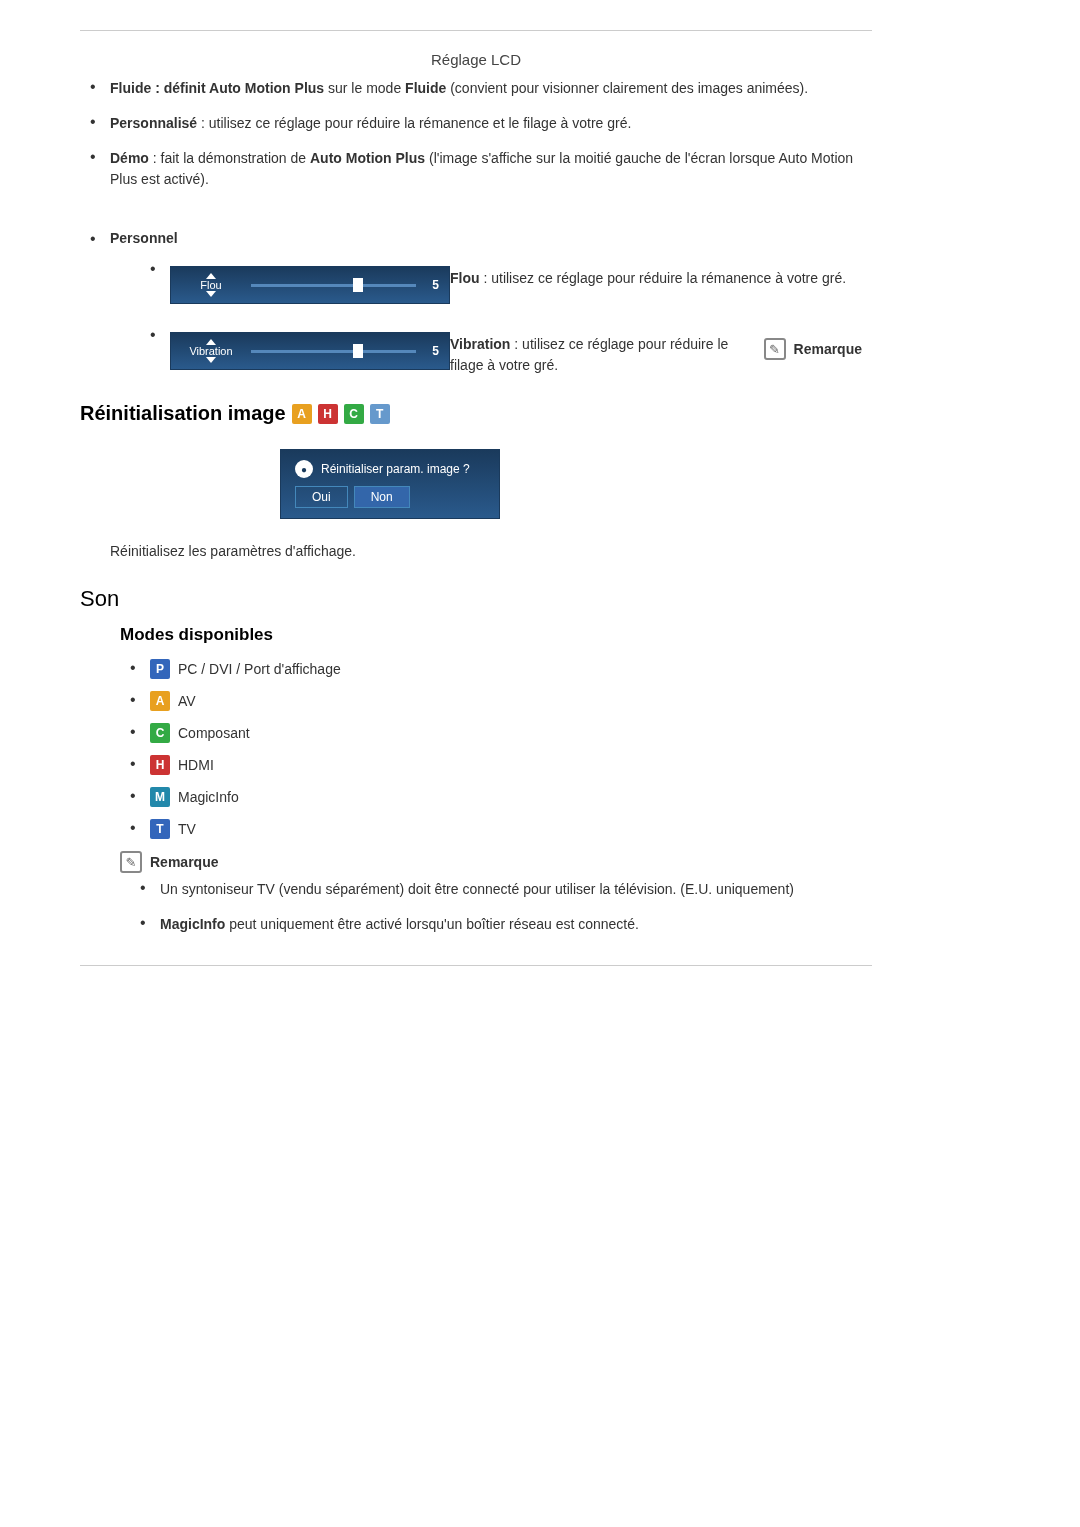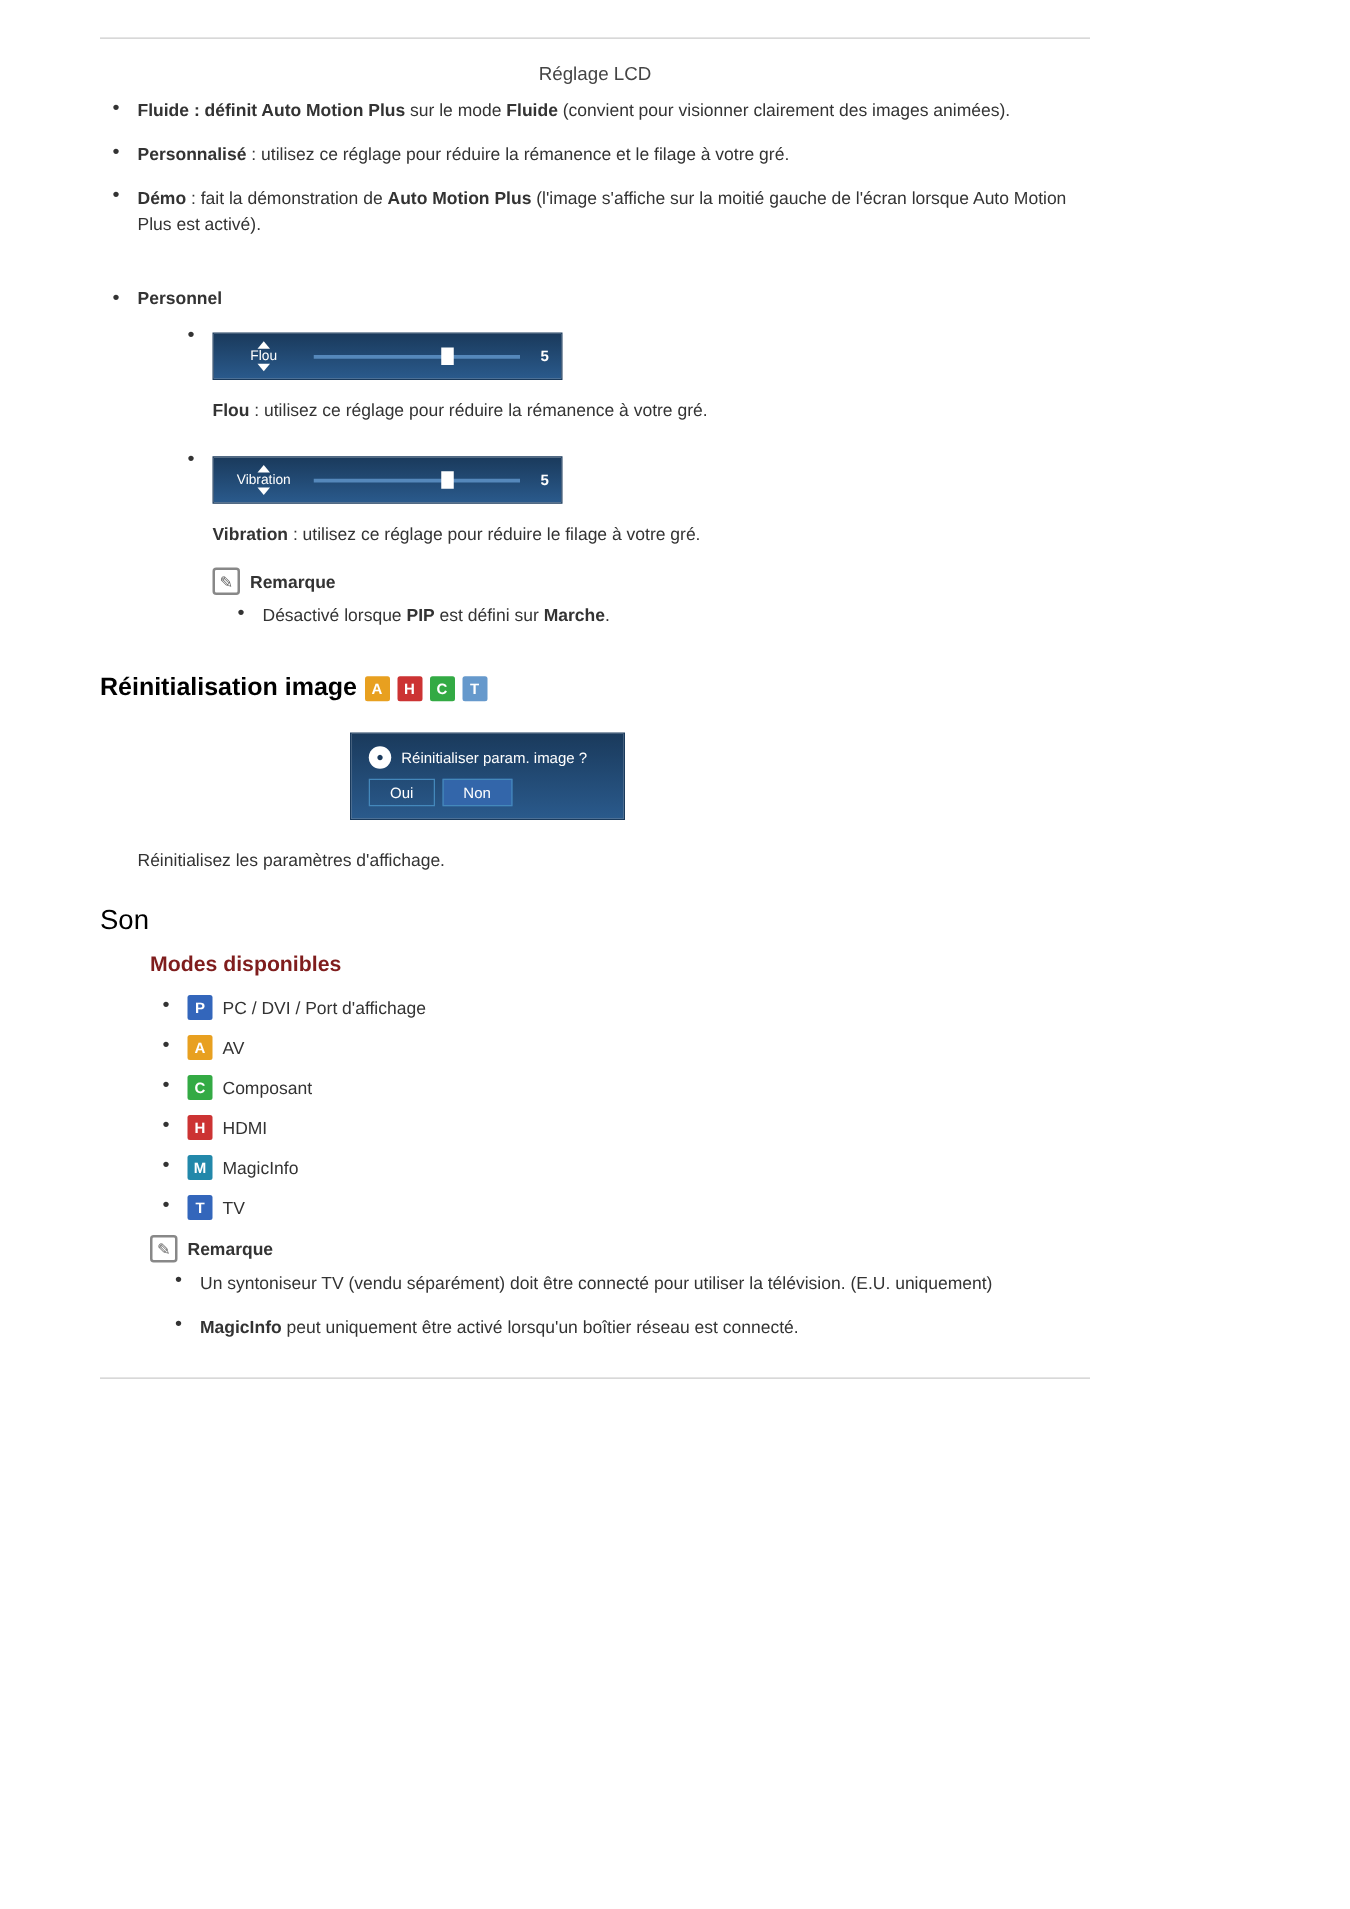--- a/index.html
+++ b/index.html
@@ -71,21 +71,20 @@
     
     .nested-list {
       list-style: none;
       padding-left: 0;
       margin: 0;
       width: 100%;
     }
 
     .nested-list > li {
       display: flex;
-      flex-direction: column;
       align-items: flex-start;
       margin-bottom: 16px;
       padding-left: 40px;
       position: relative;
     }
 
     .nested-list > li::before {
       content: "•";
       position: absolute;
       left: 20px;
@@ -181,21 +180,21 @@
       font-size: 22px;
       font-weight: normal;
       color: #000;
       margin-top: 24px;
       margin-bottom: 13px;
     }
 
     .section-header-medium {
       font-size: 17px;
       font-weight: bold;
-      color: #7f1d1d;
+      color: #000000;
       margin-top: 10px;
       margin-bottom: 14px;
     }
 
     
     .reinit-header {
       display: flex;
       align-items: center;
       gap: 6px;
       font-size: 20px;
@@ -447,23 +446,20 @@
         <p class="slider-description">
           <strong>Vibration</strong> : utilisez ce réglage pour réduire le filage à votre gré.
         </p>
 
         <div class="remarque-box">
           <div class="remarque-icon">✎</div>
           <span class="remarque-label">Remarque</span>
         </div>
 
         <ul class="bullet-list" style="margin-left: 10px;">
-          <li>
-            <span class="text-content">Désactivé lorsque <strong>PIP</strong> est défini sur <strong>Marche</strong>.</span>
-          </li>
         </ul>
 
       </li>
     </ul>
   </div>
 
   <div class="reinit-header">
     <span>Réinitialisation image</span>
     <span class="badge badge-a">A</span>
     <span class="badge badge-h">H</span>

